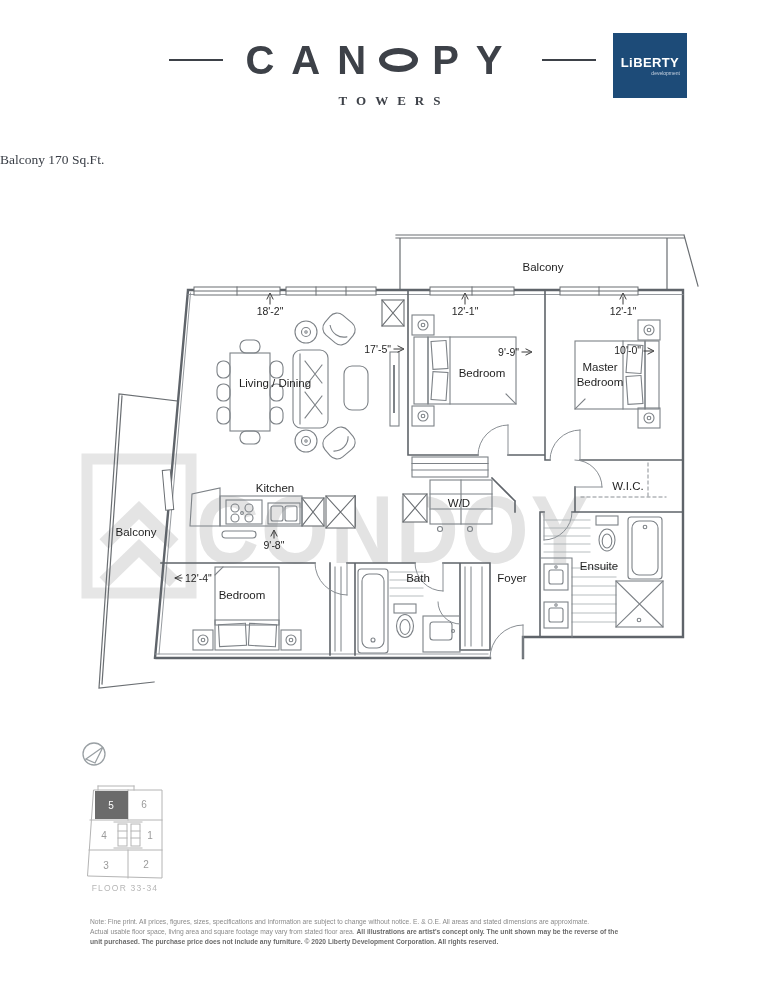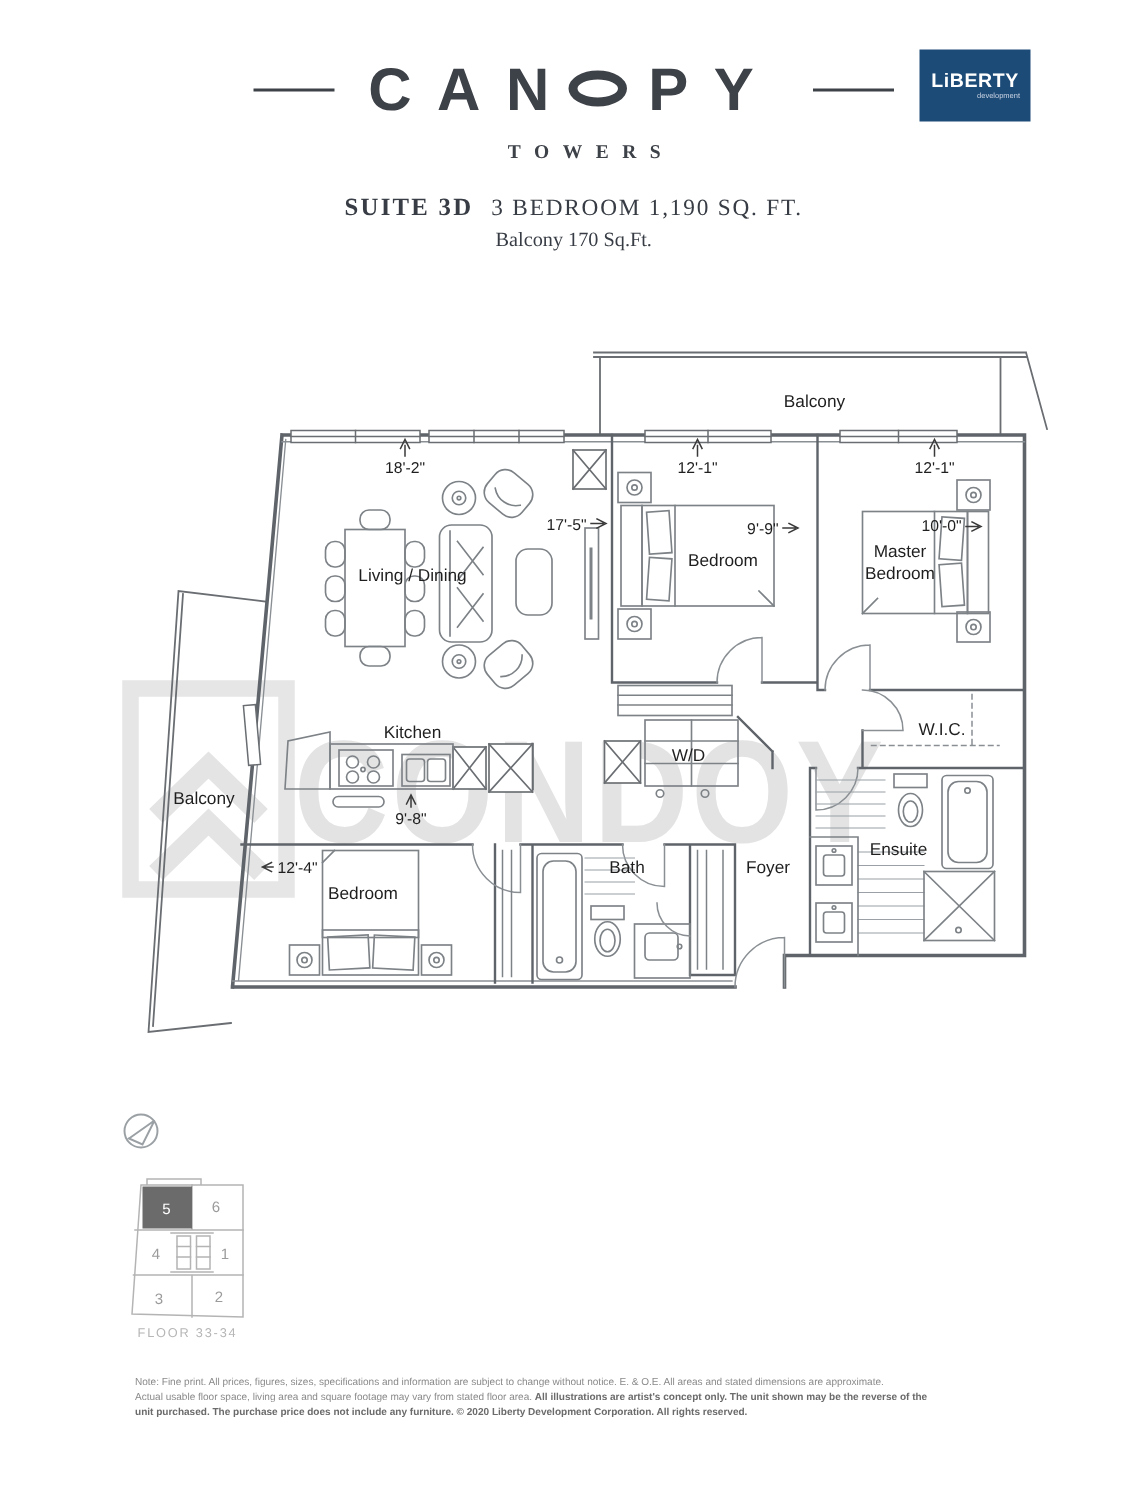--- a/index.html
+++ b/index.html
@@ -15,23 +15,23 @@
   .o-glyph{display:inline-block;width:27px;height:12px;border:6.5px solid #3d4148;
            border-radius:50%;vertical-align:baseline;position:relative;top:-2px;
            margin:0 14px 0 -4px;}
   .brand-sub{position:absolute;top:93px;left:0;right:0;text-align:center;
              font-family:"Liberation Serif",serif;font-size:13px;font-weight:600;
              letter-spacing:9px;color:#3d4148;padding-left:23px;}
   .suite-line{position:absolute;top:128px;left:0;right:0;text-align:center;
               font-family:"Liberation Serif",serif;color:#383d45;}
   .suite-label{font-weight:700;font-size:16.5px;letter-spacing:1.5px;margin-right:12px;}
   .suite-info{font-weight:400;font-size:15.5px;letter-spacing:1.2px;}
-  .balcony-info{position:absolute;top:152px;left:0;right:0;text-align:center;
+  .balcony-info{position:absolute;top:152px;left:0;right:0;
                 font-family:"Liberation Serif",serif;font-size:13.5px;color:#383d45;}
-  .liberty{position:absolute;left:613px;top:33px;width:74px;height:48px;background:#1d4b78;
+  .liberty{position:absolute;left:613px;top:33px;width:74px;height:65px;background:#1d4b78;
            display:flex;flex-direction:column;justify-content:center;align-items:center;}
   .liberty-name{color:#fff;font-weight:700;font-size:13px;letter-spacing:.4px;line-height:1;}
   .liberty-sub{color:#c9d4e2;font-size:5px;align-self:flex-end;margin-right:7px;margin-top:1px;}
   
   .wm-text{position:absolute;left:196px;top:474px;font-size:90px;font-weight:700;
            color:#e3e3e3;letter-spacing:2px;transform:scale(.97,1.08);transform-origin:left top;
            white-space:nowrap;}
   .wm-logo{position:absolute;left:80px;top:452px;}
   
   svg text{font-family:"Liberation Sans",sans-serif;}
@@ -57,23 +57,20 @@
     <div class="brand-text"><span class="seg">CAN</span><span class="o-glyph"></span><span class="seg">PY</span></div>
     <div class="brand-dash"></div>
   </div>
   <div class="brand-sub">TOWERS</div>
 
   <div class="liberty">
     <div class="liberty-name">LiBERTY</div>
     <div class="liberty-sub">development</div>
   </div>
 
-  <div class="suite-line">
-    <span class="suite-label">SUITE 3D</span><span class="suite-info">3 BEDROOM 1,190 SQ. FT.</span>
-  </div>
   <div class="balcony-info">Balcony 170 Sq.Ft.</div>
 
   <svg class="wm-logo" width="118" height="148" viewBox="0 0 118 148">
     <rect x="7" y="7" width="104" height="134" fill="none" stroke="#e6e6e6" stroke-width="11"></rect>
     <path d="M 24,92 L 59,58 L 94,92" fill="none" stroke="#e4e4e4" stroke-width="13"></path>
     <path d="M 24,130 L 59,96 L 94,130" fill="none" stroke="#e4e4e4" stroke-width="13"></path>
   </svg>
   <div class="wm-text">CONDOY</div>
 
   <svg class="plan-svg" width="628" height="472" viewBox="0 0 628 472">

